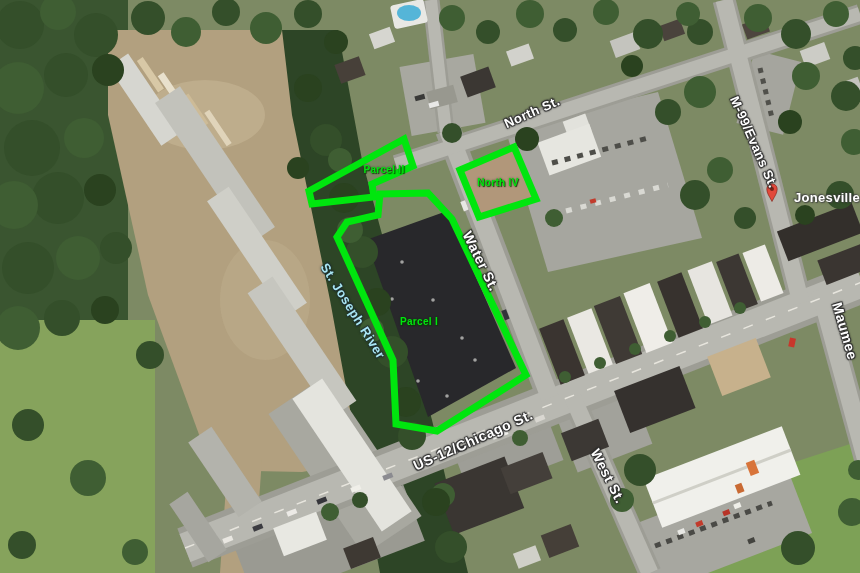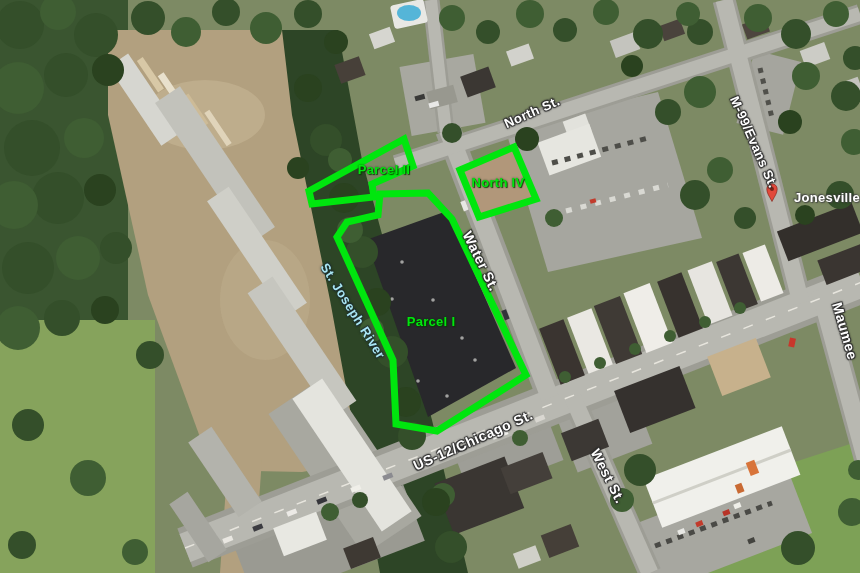--- a/index.html
+++ b/index.html
@@ -16,21 +16,21 @@
     pointer-events:none;user-select:none;
   }
   .street{
     color:#ffffff;font-size:13px;letter-spacing:.5px;
     text-shadow:-1px -1px 1px rgba(45,45,45,.95),1px -1px 1px rgba(45,45,45,.95),
                 -1px 1px 1px rgba(45,45,45,.95),1px 1px 1px rgba(45,45,45,.95),
                 0 0 3px rgba(0,0,0,.65);
   }
   .street.big{font-size:14px;}
   .parcel{
-    color:#00e60e;font-size:13px;letter-spacing:.3px;
+    color:#00e60e;font-size:10px;letter-spacing:.3px;
     text-shadow:1px 1px 1px rgba(10,60,0,.9),0 0 2px rgba(0,40,0,.7);
   }
   .river{
     color:#a9e6f4;font-size:13px;letter-spacing:.5px;
     text-shadow:-1px -1px 1px rgba(30,45,50,.9),1px 1px 1px rgba(30,45,50,.9),
                 0 0 3px rgba(0,20,30,.7);
   }
   .town{
     color:#ffffff;font-size:13px;letter-spacing:.3px;
     text-shadow:-1px -1px 1px rgba(70,70,70,.9),1px 1px 1px rgba(70,70,70,.9),
@@ -290,17 +290,17 @@
 </svg>
 
 <div class="lbl street" style="left:532px;top:112px;--r:-24deg">North St.</div>
 <div class="lbl street big" style="left:481px;top:261px;--r:64deg">Water St.</div>
 <div class="lbl street big" style="left:473px;top:440px;--r:-24deg">US-12/Chicago St.</div>
 <div class="lbl street big" style="left:608px;top:476px;--r:63deg">West St.</div>
 <div class="lbl street" style="left:754px;top:142px;--r:66deg">M-99/Evans St.</div>
 <div class="lbl street big" style="left:845px;top:331px;--r:74deg">Maumee</div>
 <div class="lbl river" style="left:353px;top:311px;--r:58deg">St. Joseph River</div>
 <div class="lbl town" style="left:827px;top:197px">Jonesville</div>
-<div class="lbl parcel" style="left:431px;top:321px">Parcel I</div>
+<div class="lbl parcel" style="left:419px;top:321px">Parcel I</div>
 <div class="lbl parcel" style="left:384px;top:169px">Parcel II</div>
 <div class="lbl parcel" style="left:498px;top:182px">North IV</div>
 
 </div>
 
 </body></html>

